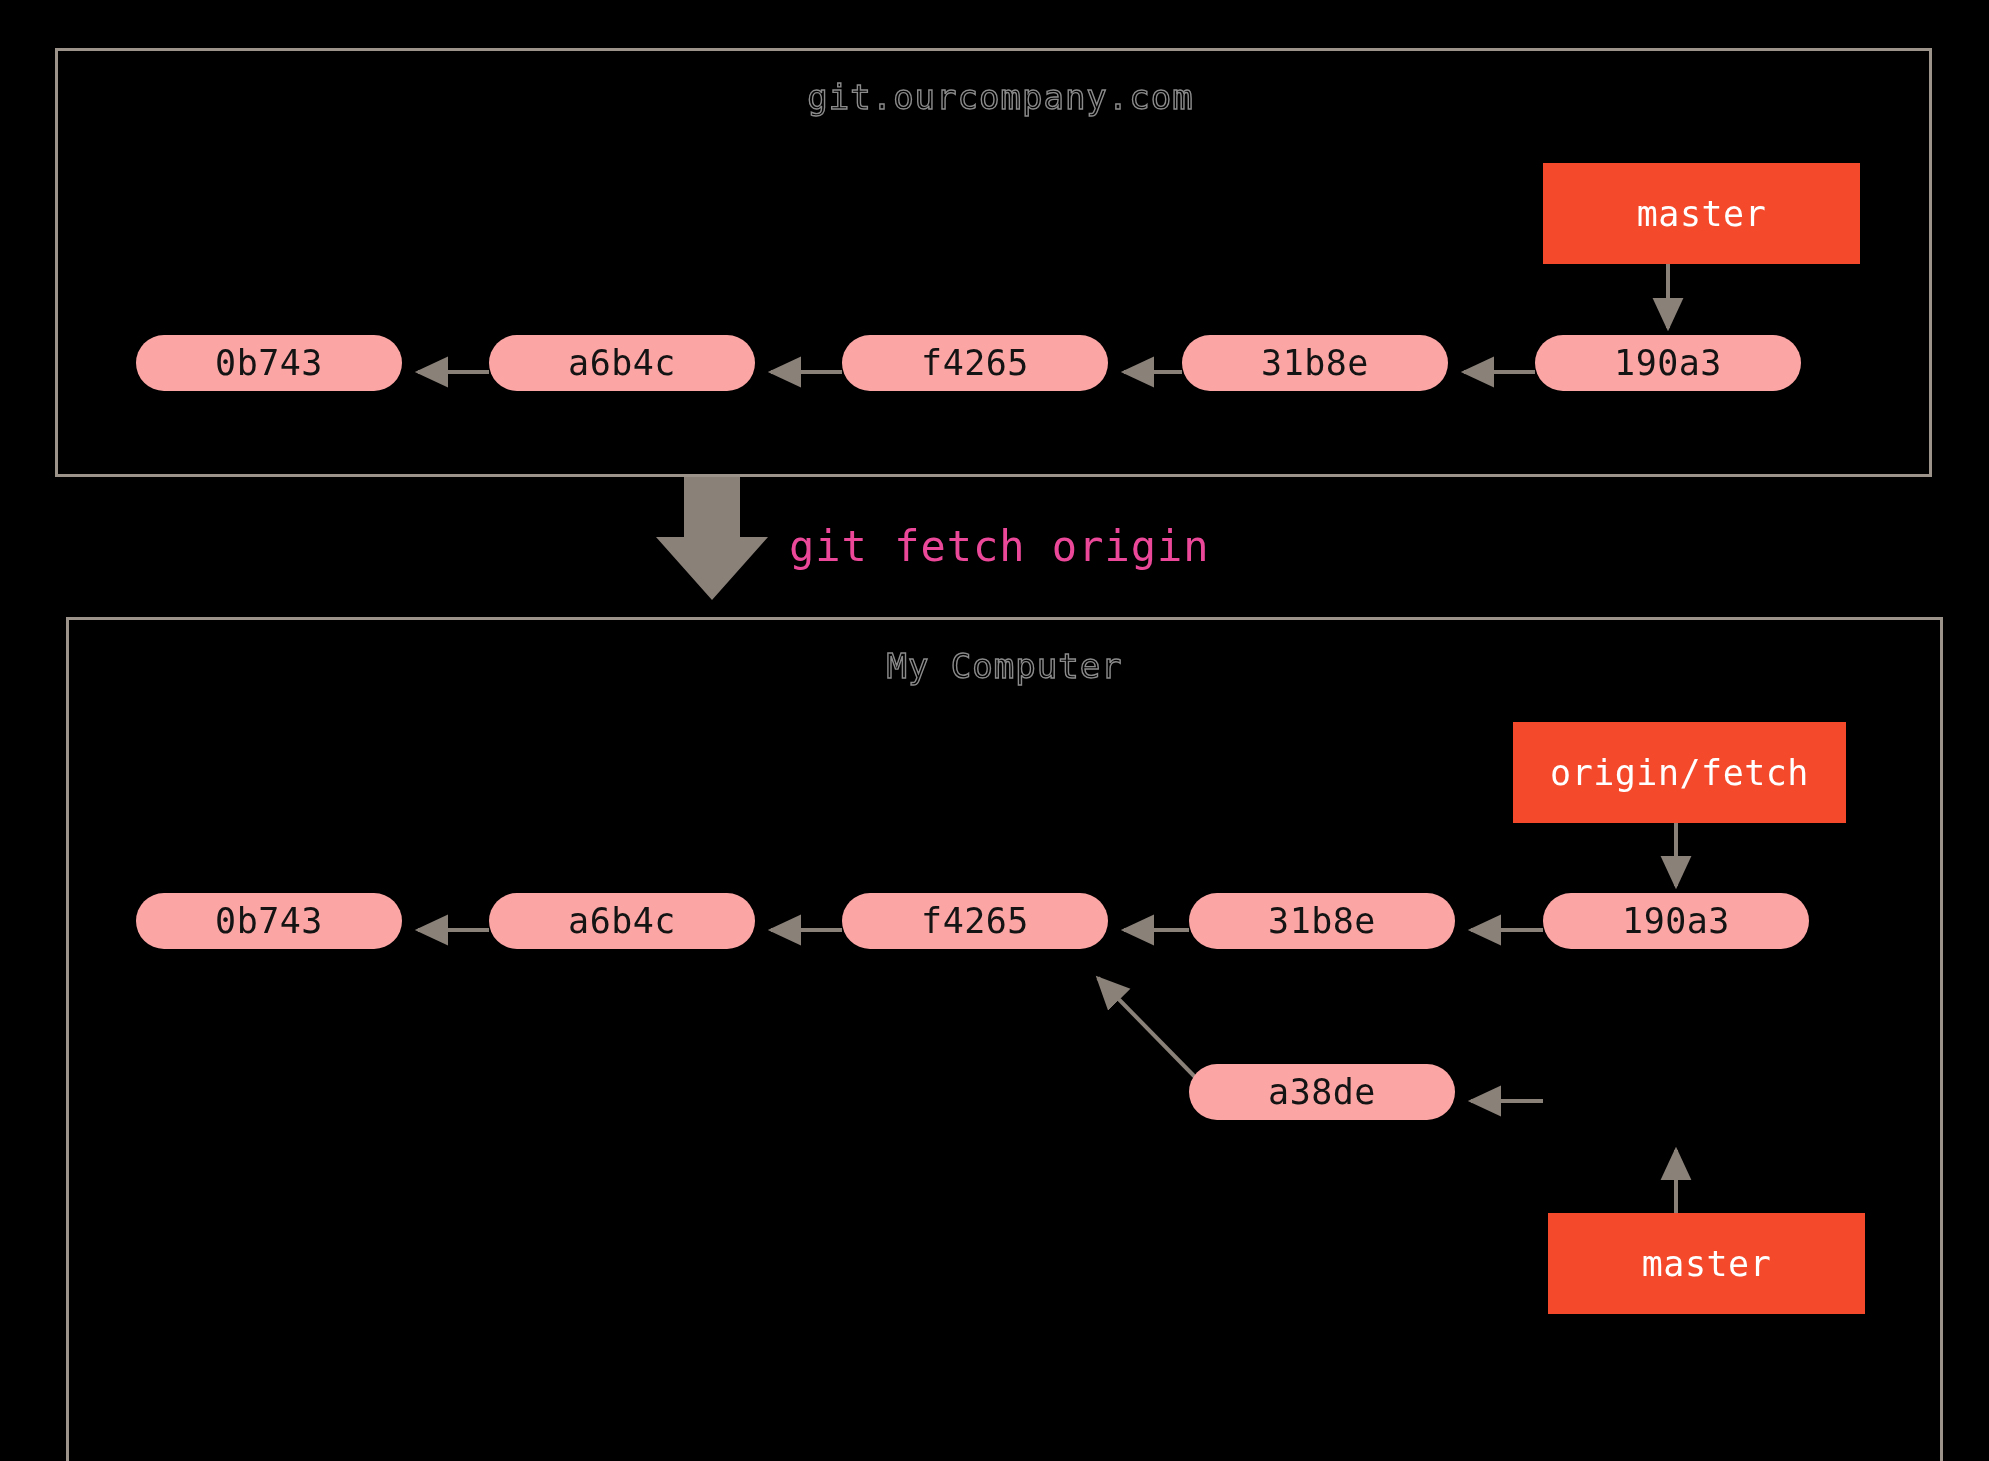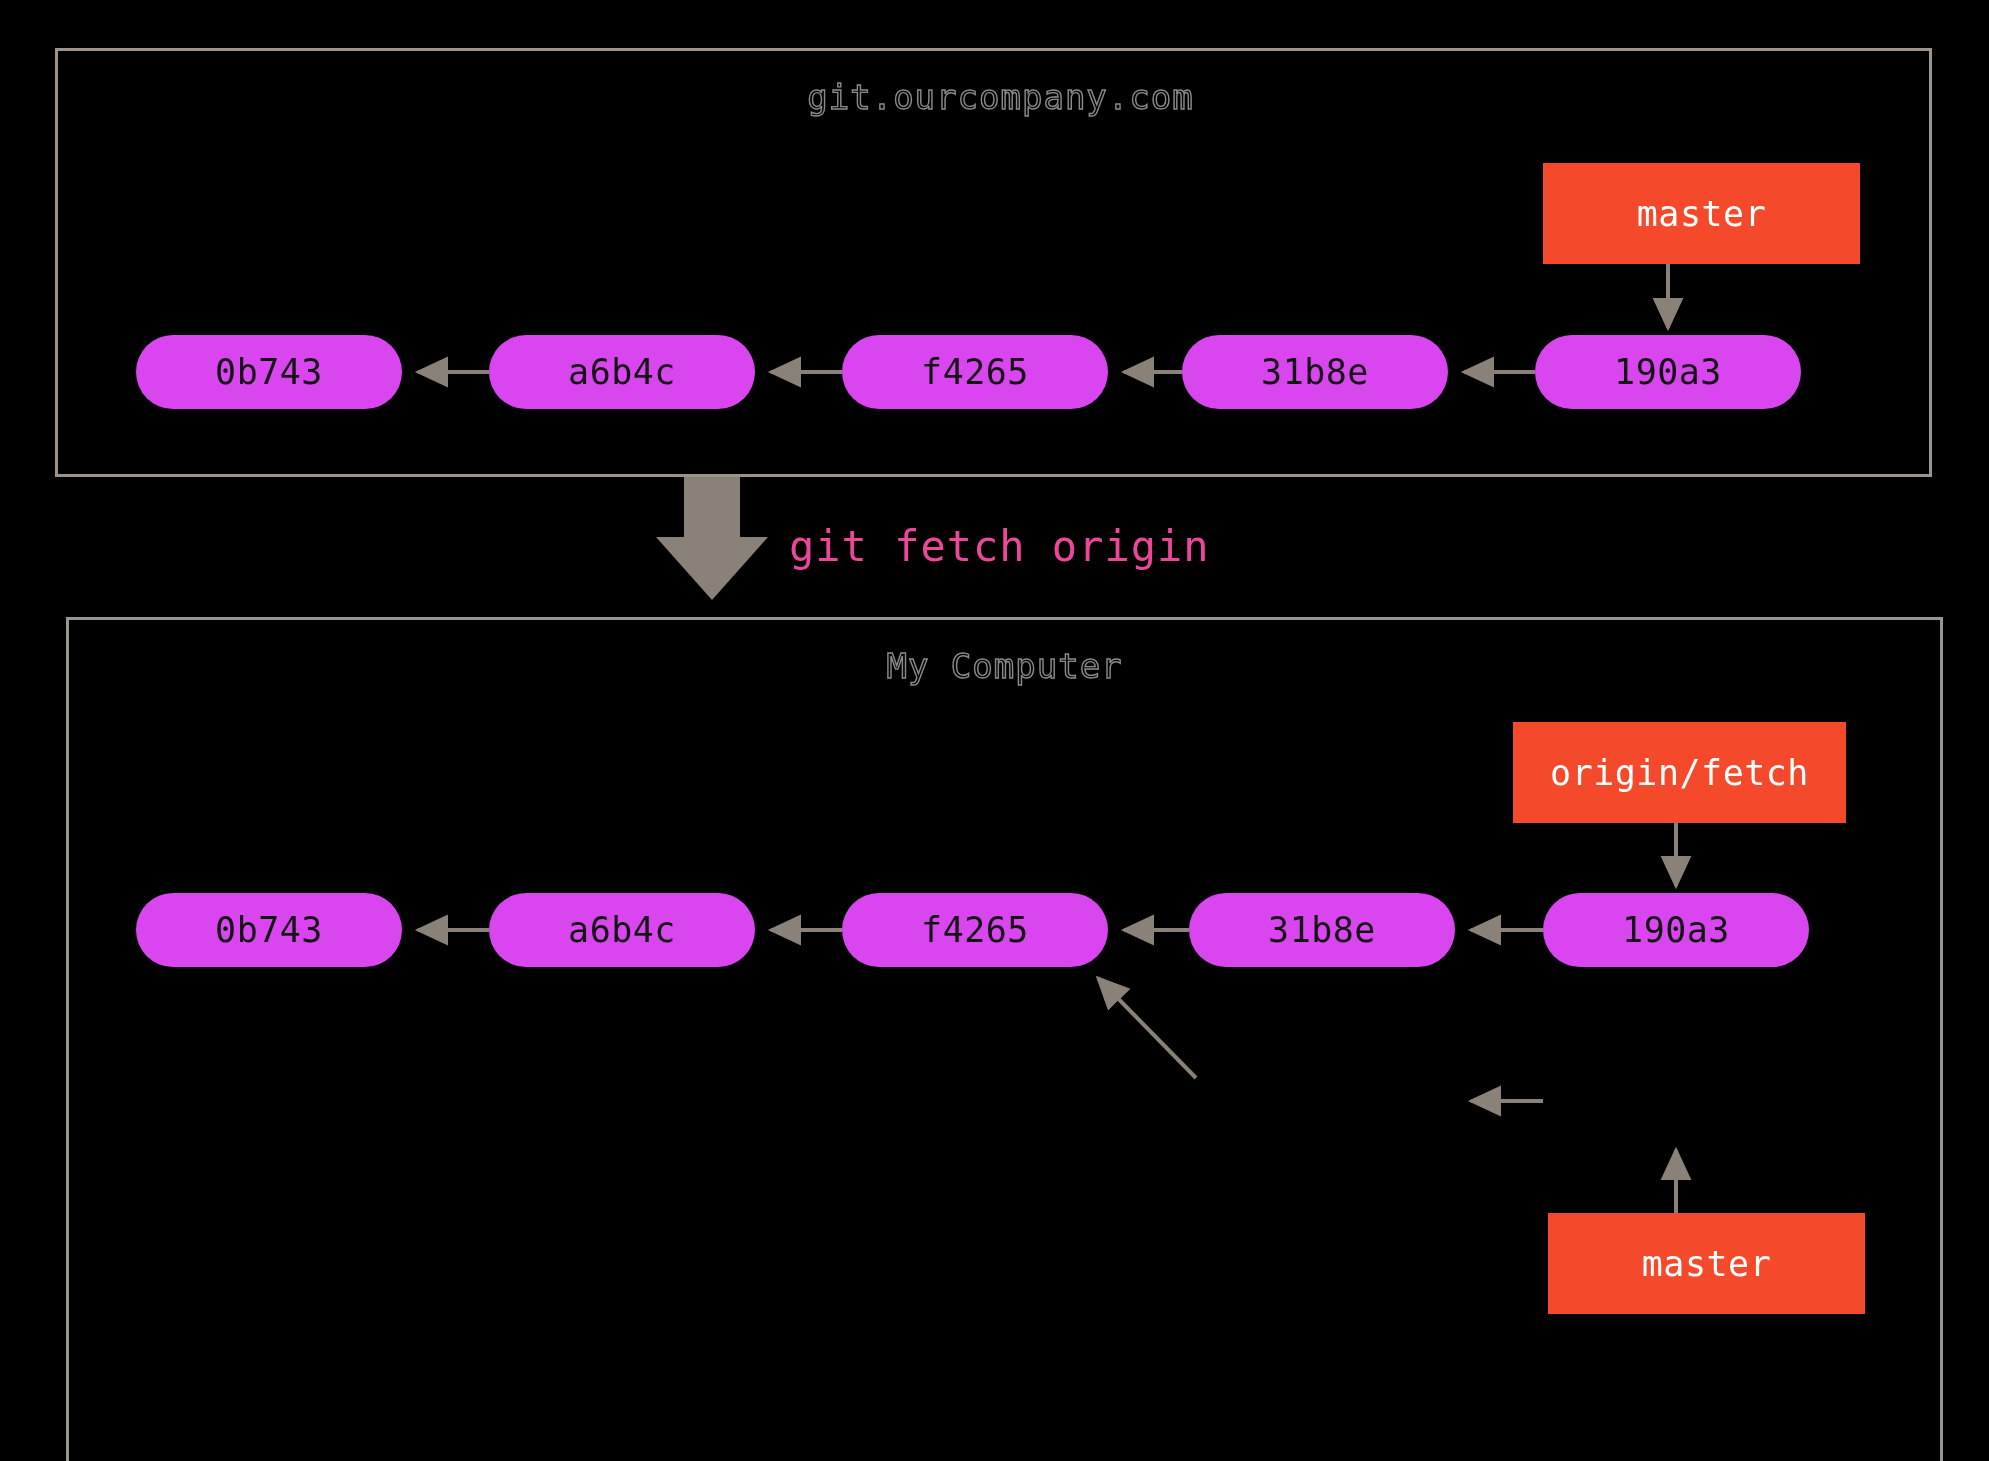--- a/index.html
+++ b/index.html
@@ -49,23 +49,23 @@
     -webkit-text-stroke: 1.4px #8b8b8b;
     text-shadow: 0 0 0 #8b8b8b;
     white-space: nowrap;
     user-select: none;
   }
   #title-server { top: 26px; margin-left: 7px; }
   #title-local  { top: 26px; }
 
   .commit {
     position: absolute;
-    height: 74px;
+    height: 56px;
     border-radius: 37px;
-    background: #d946ef;
+    background: #fca5a5;
     color: #141414;
     display: flex;
     align-items: center;
     justify-content: center;
     font-size: 35px;
     letter-spacing: 0.5px;
     box-sizing: border-box;
     white-space: nowrap;
   }
   .badge {
@@ -179,18 +179,21 @@
   </div>
   <div class="commit" style="left:842px; top:893px; width:266px;">
     <span>f4265</span>
   </div>
   <div class="commit" style="left:1189px; top:893px; width:266px;">
     <span>31b8e</span>
   </div>
   <div class="commit" style="left:1543px; top:893px; width:266px;">
     <span>190a3</span>
   </div>
+  <div class="commit" style="left:1189px; top:1064px; width:266px;">
+    <span>a38de</span>
+  </div>
 
   <div class="badge" style="left:1548px; top:1213px; width:317px; height:101px;">
     <span>master</span>
   </div>
 
 </div>
 
 </body></html>

